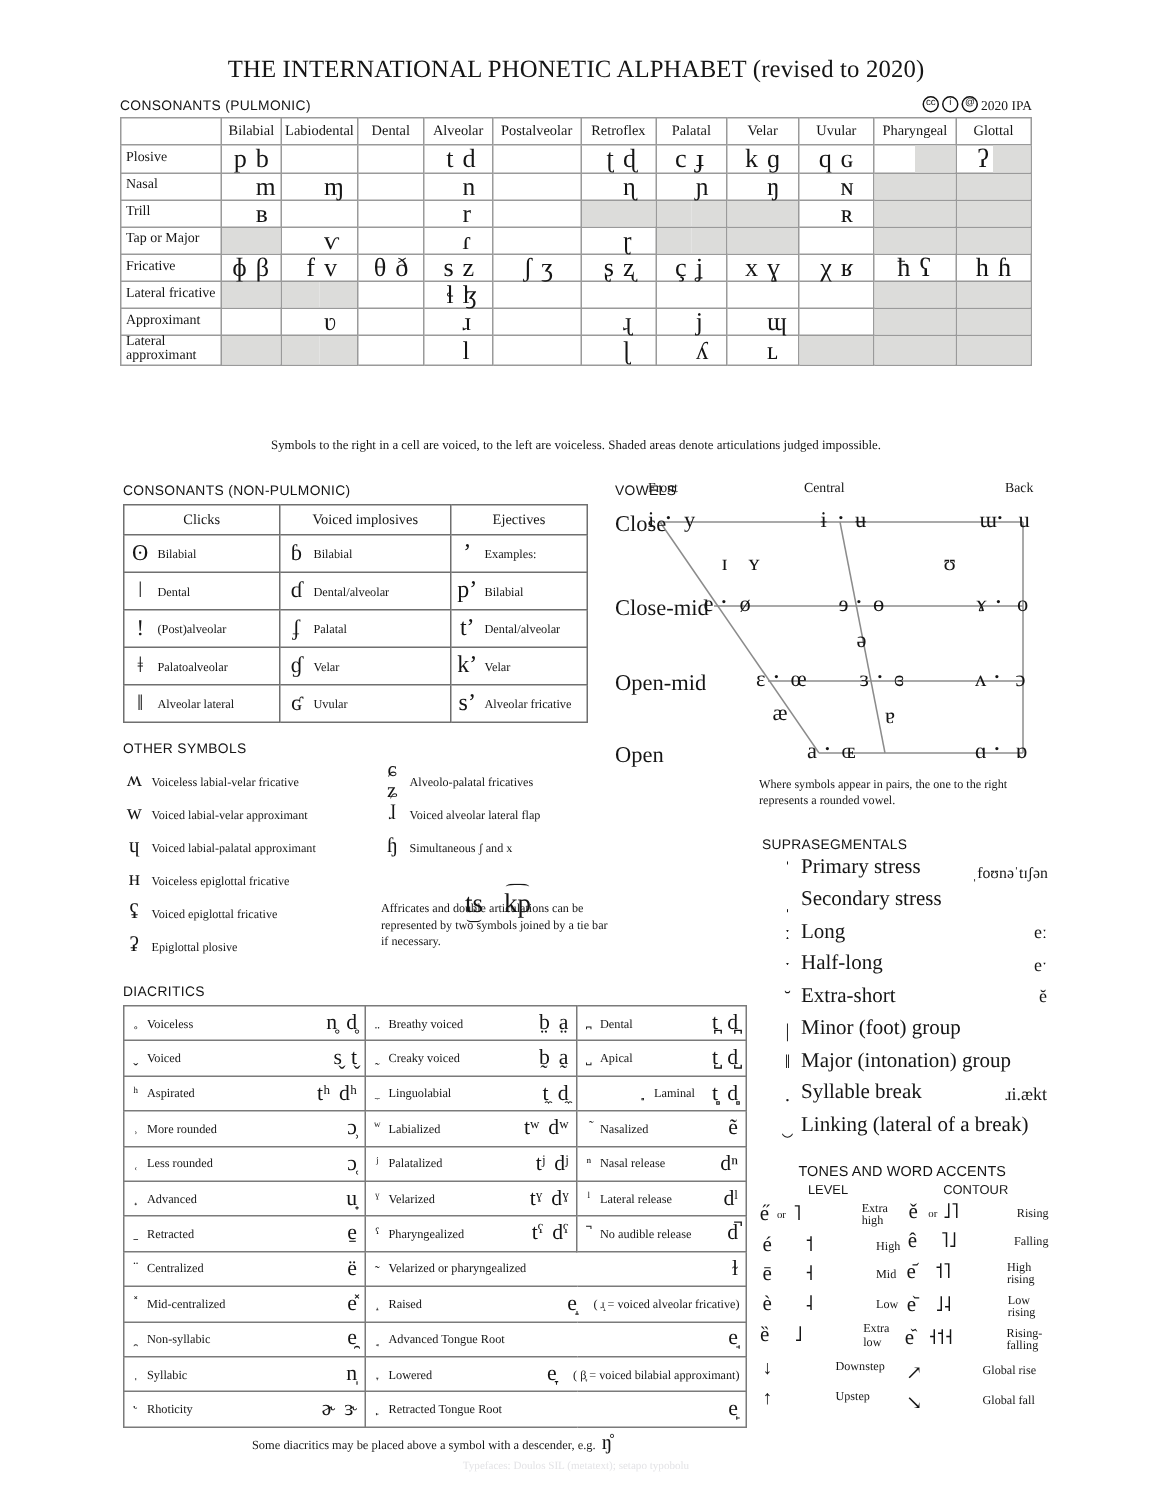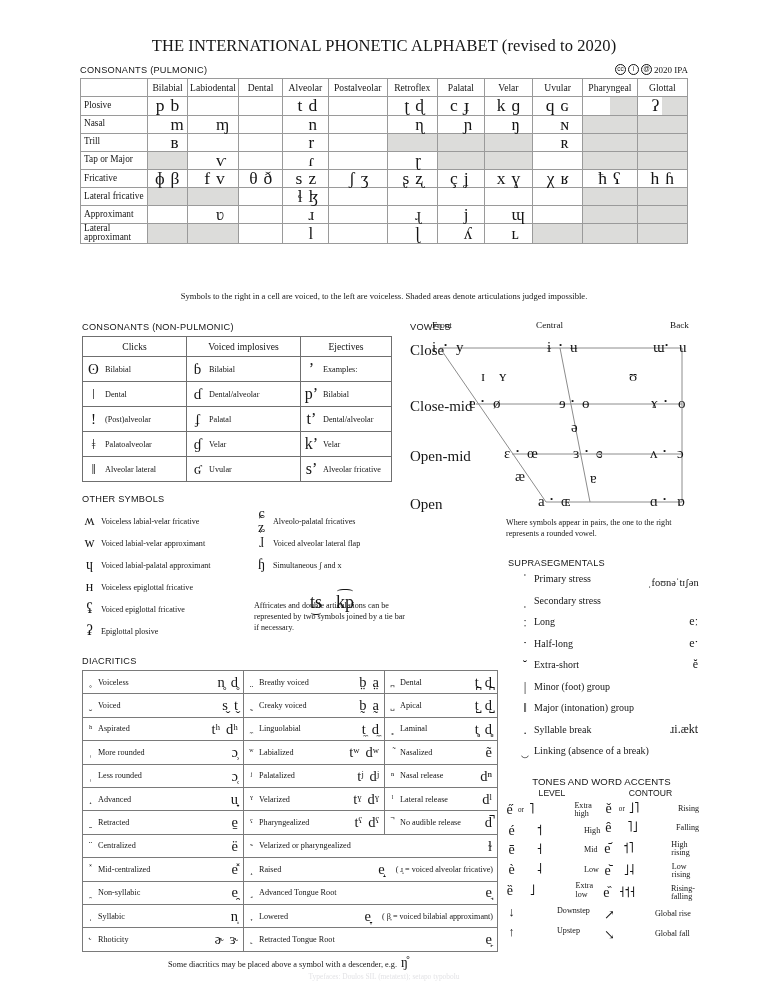--- a/index.html
+++ b/index.html
@@ -79,21 +79,21 @@
   .v-axis-lab{position:absolute;font-size:9.2px;}
   .v-height-lab{position:absolute;font-size:15px;left:0;text-align:center;}
   .vnode{position:absolute;font-size:15px;line-height:1;white-space:nowrap;}
   #vowel-note{position:absolute;left:96px;top:196px;width:195px;font-size:8.1px;line-height:1.35;}
 
   
   #supra-wrap{position:absolute;left:508px;top:558px;width:192px;}
   #supra-head{font-size:9.2px;font-family:"Liberation Sans",sans-serif;letter-spacing:.2px;}
   .sup-row{display:flex;align-items:center;height:21.5px;padding-left:8px;}
   .sup-sym{width:18px;font-size:13px;text-align:center;line-height:1;}
-  .sup-lab{font-size:10px;}
+  .sup-lab{font-size:14px;}
   .sup-ex{margin-left:auto;font-size:12px;padding-right:2px;}
   #supra-ex-main{position:absolute;left:140px;top:19px;font-size:10.5px;white-space:nowrap;}
 
   
   #tones-wrap{position:absolute;left:503px;top:776px;width:197px;}
   #tones-title{text-align:center;font-size:9.6px;font-family:"Liberation Sans",sans-serif;letter-spacing:.1px;}
   #tones-sub{display:flex;font-size:8.6px;font-family:"Liberation Sans",sans-serif;margin-top:1px;}
   #tones-sub span:first-child{width:98px;text-align:center;}
   #tones-sub span:last-child{width:99px;text-align:center;}
   #tones-cols{display:flex;margin-top:1px;}
@@ -938,21 +938,21 @@
           <span class="sup-sym">‖</span>
           <span class="sup-lab">Major (intonation) group</span>
         </div>
         <div class="sup-row">
           <span class="sup-sym">.</span>
           <span class="sup-lab">Syllable break</span>
           <span class="sup-ex">ɹi.ækt</span>
         </div>
         <div class="sup-row">
           <span class="sup-sym">‿</span>
-          <span class="sup-lab">Linking (absence of a break)</span>
+          <span class="sup-lab">Linking (lateral of a break)</span>
         </div>
       </div>
   </div>
 
   <div id="tones-wrap">
     <div id="tones-title">TONES AND WORD ACCENTS</div>
     <div id="tones-sub">
       <span>LEVEL</span>
       <span>CONTOUR</span>
     </div>
@@ -1098,21 +1098,21 @@
                 <span class="d-ex"><span>tʰ</span><span>dʰ</span></span>
               </div>
             </td>
             <td style="width: 140px;">
               <div class="d-cell">
                 <span class="d-mark">̼</span>
                 <span class="d-lab">Linguolabial</span>
                 <span class="d-ex"><span>t̼</span><span>d̼</span></span>
               </div>
             </td>
-            <td style="width: 112px;">
+            <td style="width: 112px; padding-left: 36px;">
               <div class="d-cell">
                 <span class="d-mark">̻</span>
                 <span class="d-lab">Laminal</span>
                 <span class="d-ex"><span>t̻</span><span>d̻</span></span>
               </div>
             </td>
           </tr>
           <tr>
             <td style="width: 160px;">
               <div class="d-cell">

